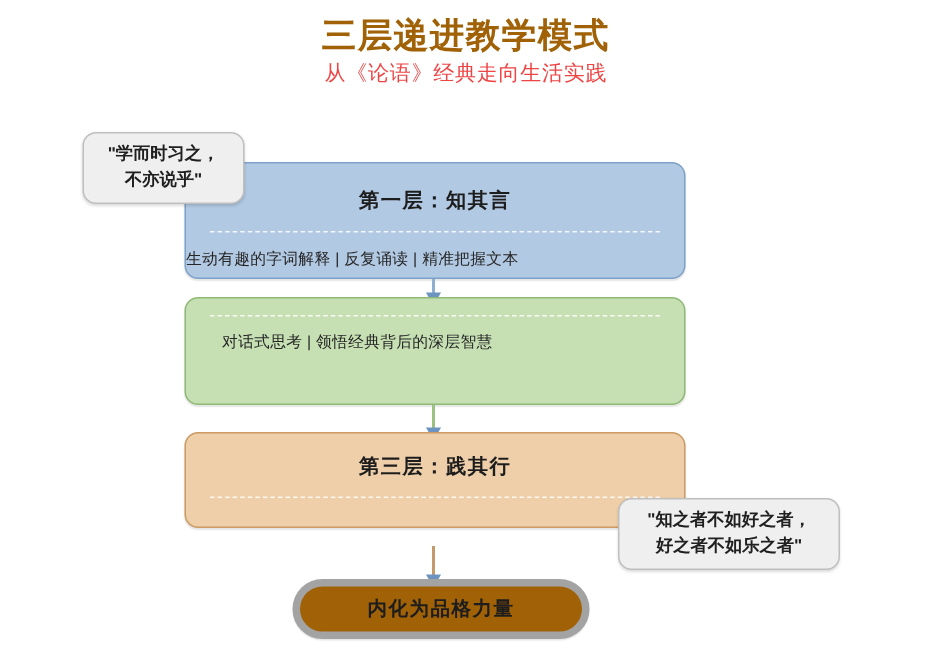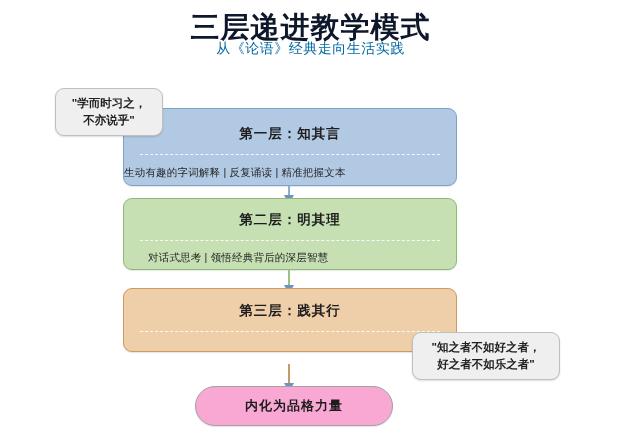--- a/index.html
+++ b/index.html
@@ -21,33 +21,33 @@
     height: 436px;
   }
 
   
   .title {
     position: absolute;
     left: 0; top: 8px;
     width: 621px;
     text-align: center;
     font-family: "Liberation Serif", serif;
-    font-size: 29px;
-    font-weight: 700;
-    color: #0f172a;
+    font-size: 23px;
+    font-weight: 700;
+    color: #a16207;
     letter-spacing: 1px;
   }
   .subtitle {
     position: absolute;
     left: 0; top: 40px;
     width: 621px;
     text-align: center;
     font-family: "Liberation Serif", serif;
     font-size: 14px;
-    color: #0369a1;
+    color: #ef4444;
     letter-spacing: 0.5px;
   }
 
   
   .layer {
     position: absolute;
     left: 123px;
     width: 334px;
     border-radius: 9px;
     box-sizing: border-box;
@@ -103,22 +103,22 @@
   #layer3 .layer-desc { margin-top: 10px; }
 
   
   .result-pill {
     position: absolute;
     left: 195px;
     top: 386px;
     width: 198px;
     height: 40px;
     box-sizing: border-box;
-    background: #f9a8d4;
-    border: 1px solid #a3a3a3;
+    background: #a16207;
+    border: 5px solid #a3a3a3;
     border-radius: 20px;
     box-shadow: 0 1px 1px rgba(0,0,0,0.10);
     display: flex;
     align-items: center;
     justify-content: center;
   }
   .result-pill .result-label {
     font-size: 13px;
     font-weight: 700;
     color: #1d1d1d;
@@ -205,21 +205,20 @@
     <div class="layer-divider"></div>
     <div class="layer-desc">生动有趣的字词解释 | 反复诵读 | 精准把握文本</div>
   </div>
 
   <div class="connector" id="conn1">
     <div class="stem"></div>
     <div class="head"></div>
   </div>
 
   <div class="layer" id="layer2">
-    <div class="layer-title">第二层：明其理</div>
     <div class="layer-divider"></div>
     <div class="layer-desc">对话式思考 | 领悟经典背后的深层智慧</div>
   </div>
 
   <div class="connector" id="conn2">
     <div class="stem"></div>
     <div class="head"></div>
   </div>
 
   <div class="layer" id="layer3">

